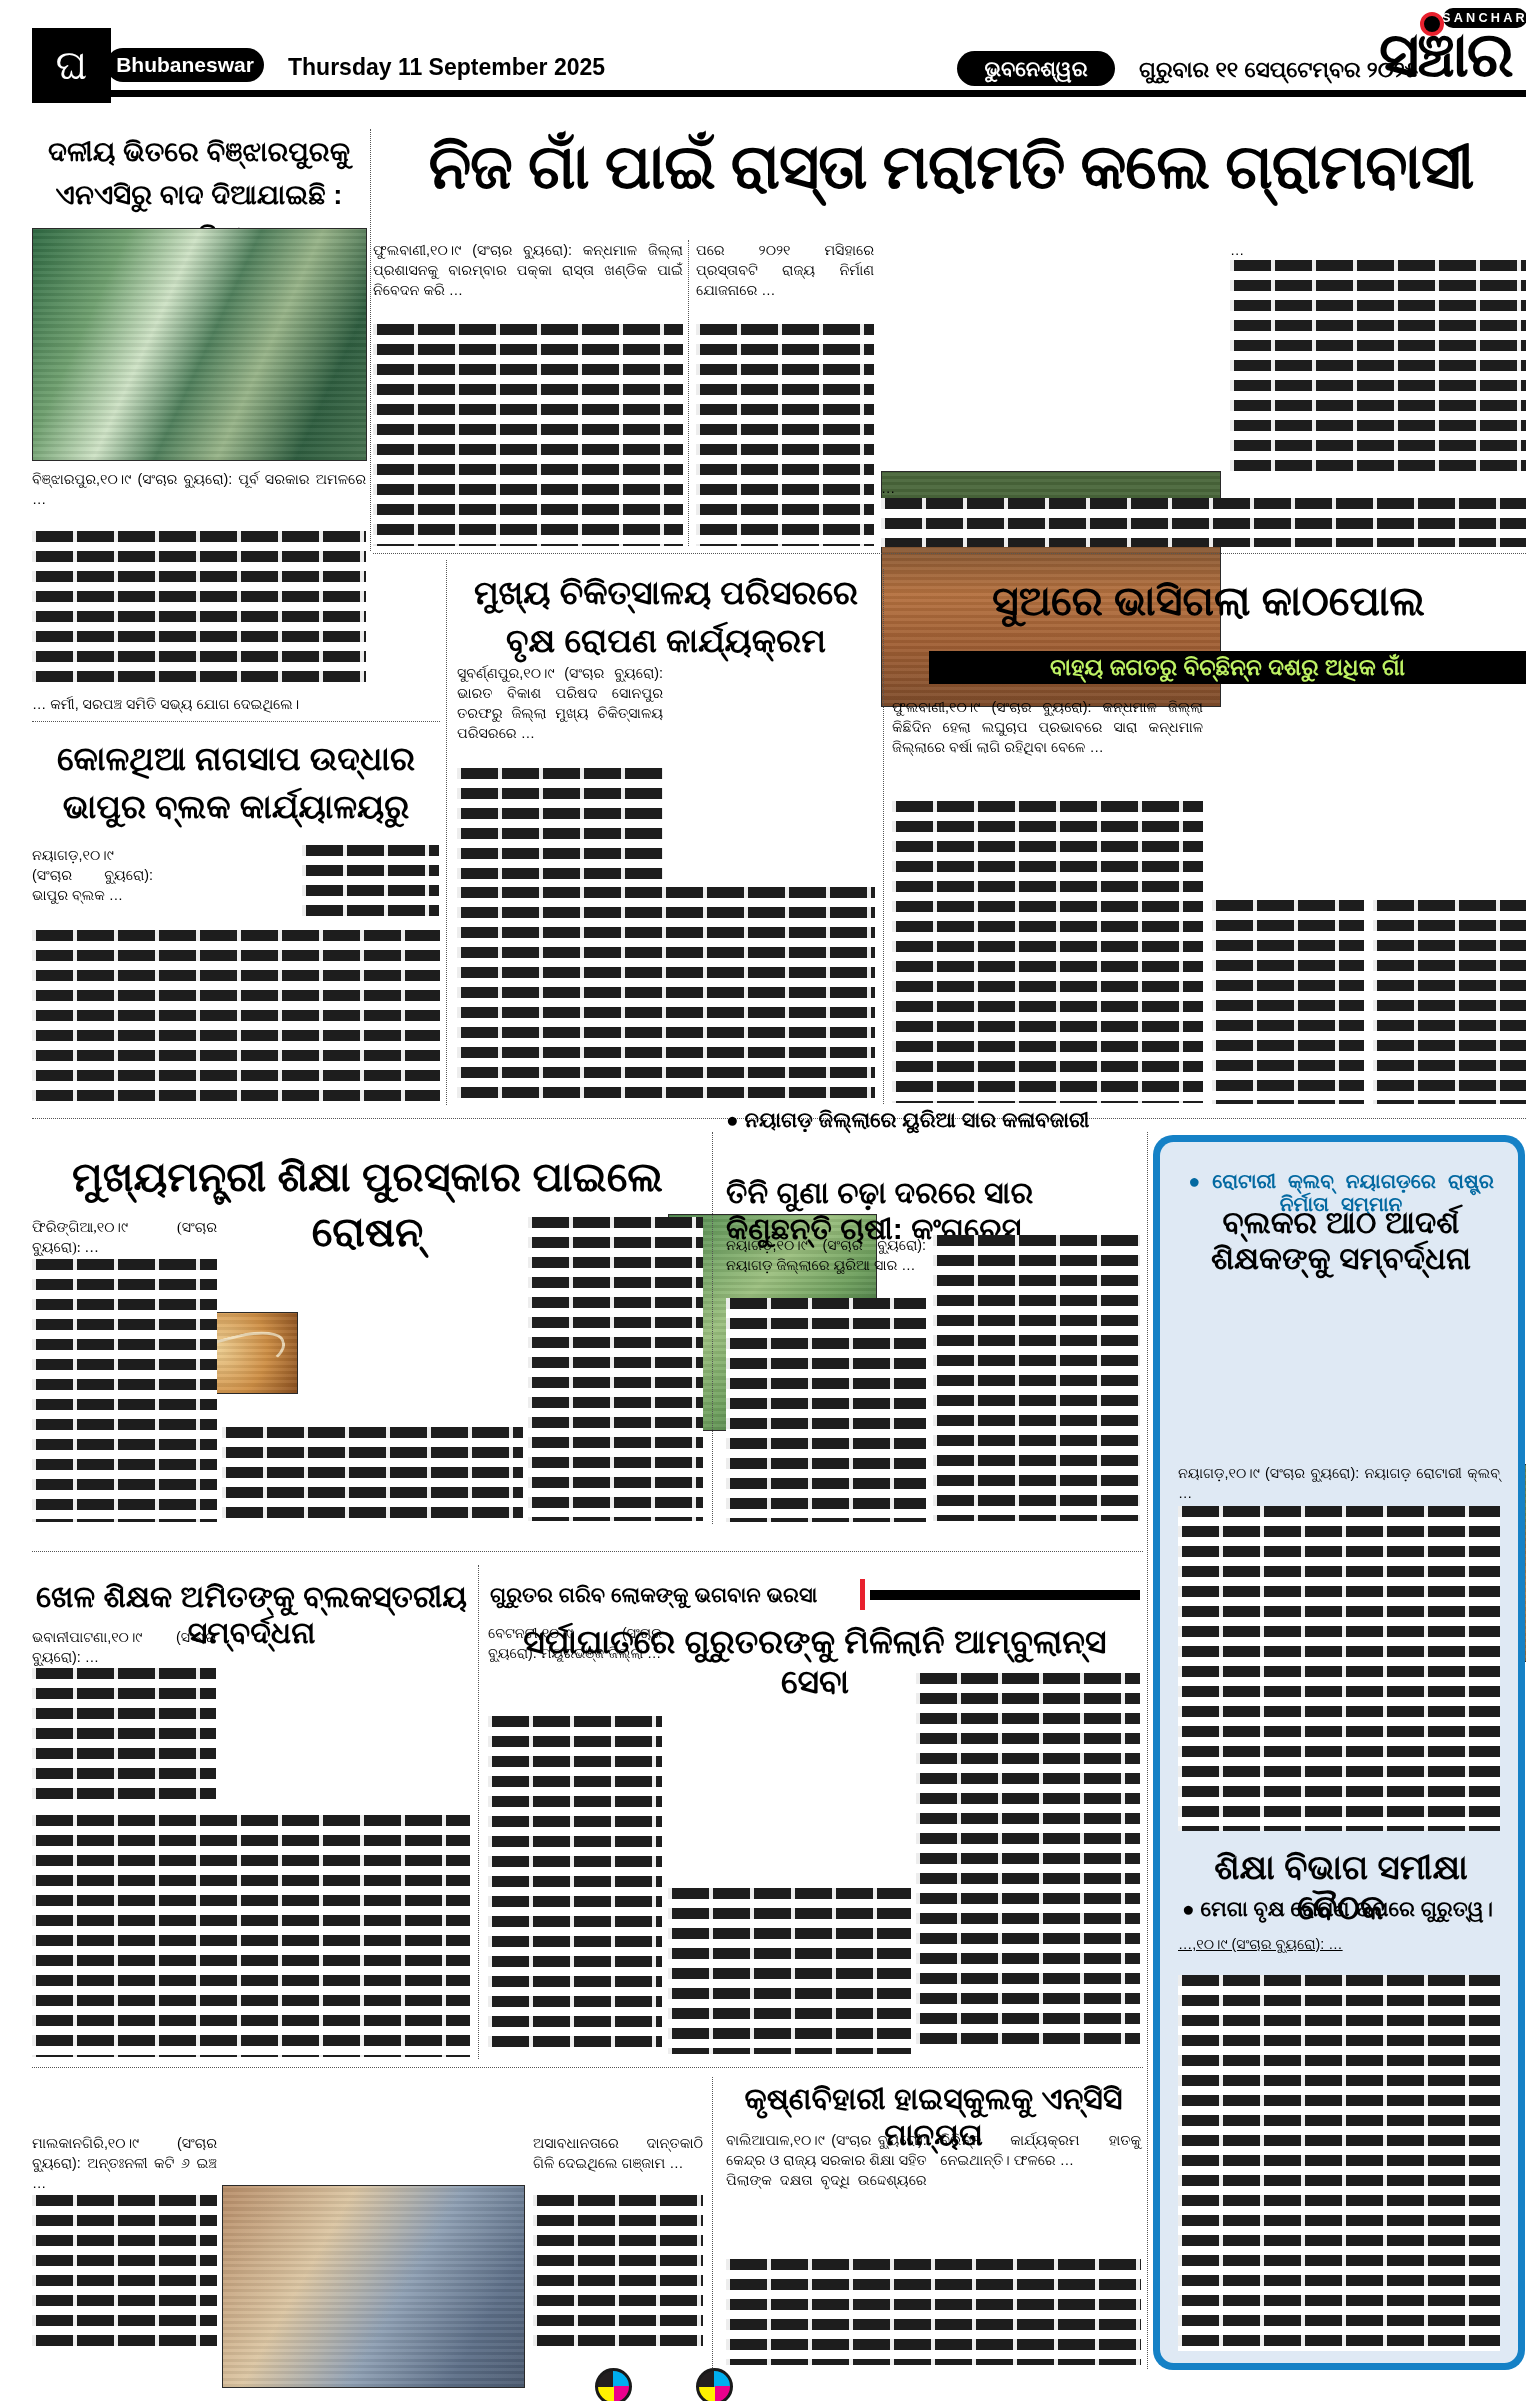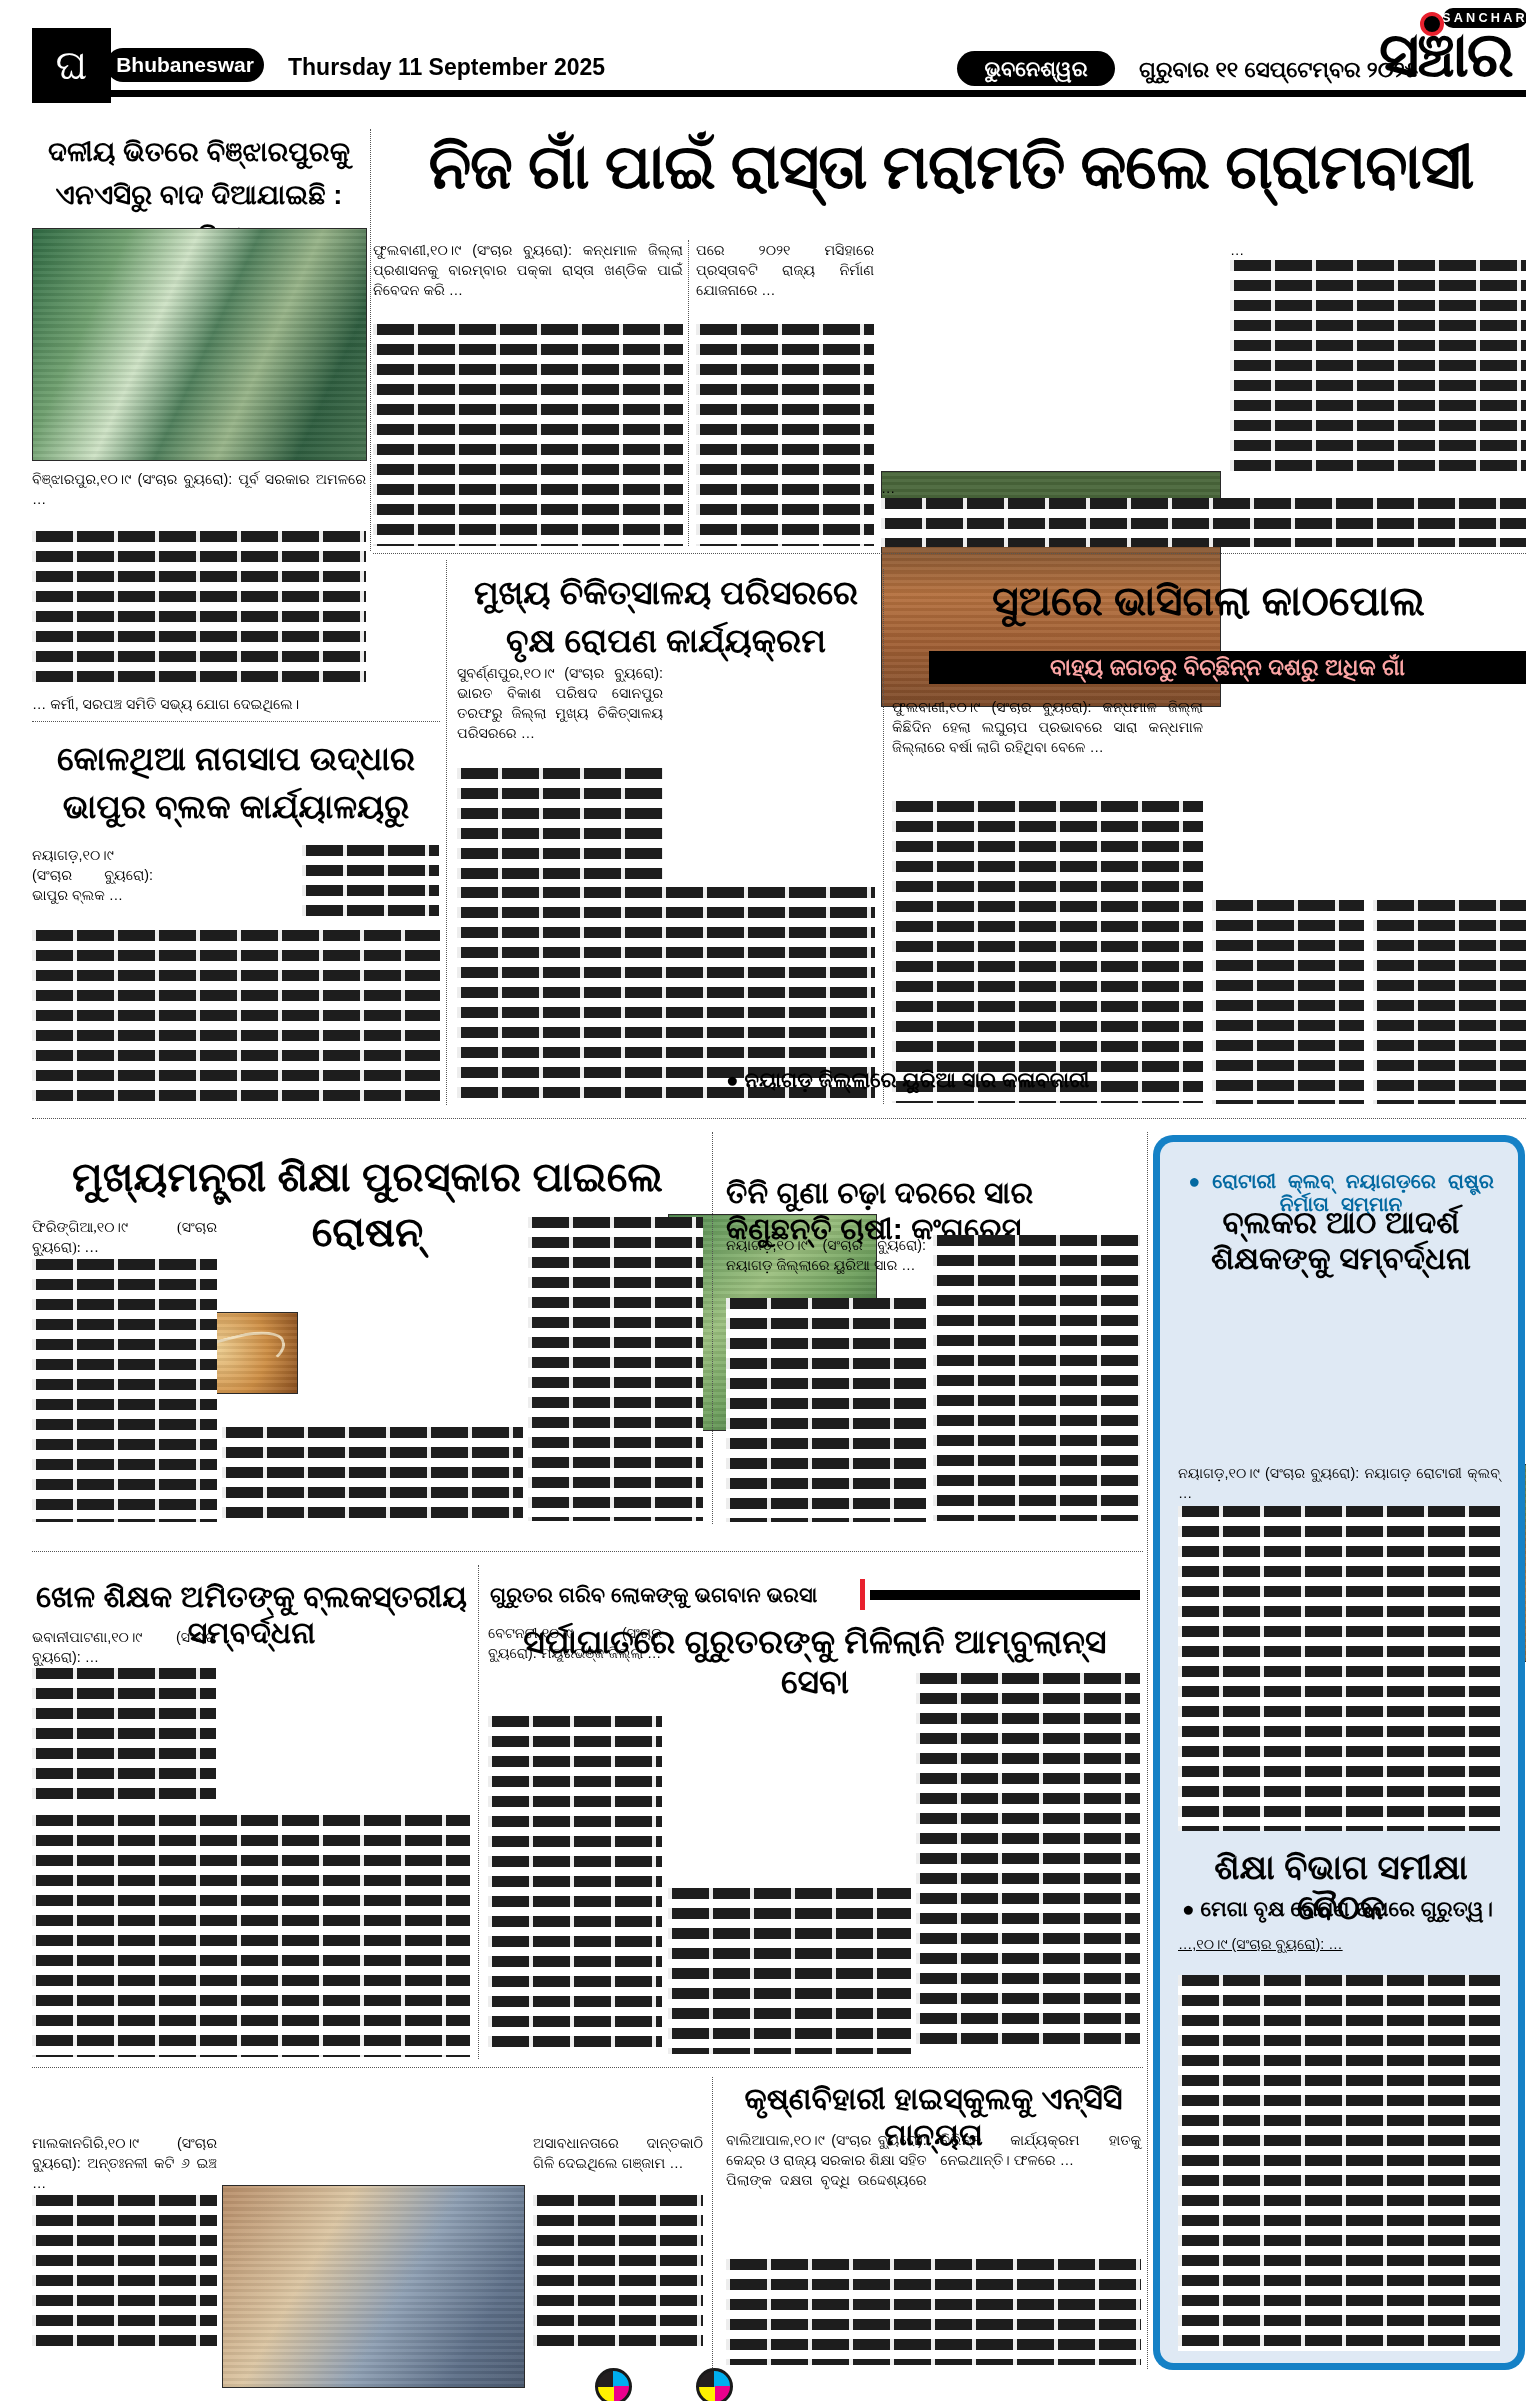--- a/index.html
+++ b/index.html
@@ -8,21 +8,21 @@
   .abs{position:absolute;}
   .c{text-align:center;}
   .b{font-weight:bold;}
   
   .h-lead{font-size:62px;font-weight:bold;line-height:1.1;letter-spacing:-1.1px;}
   .h-big{font-size:41px;font-weight:bold;line-height:1.35;}
   .h-sec{font-size:33px;font-weight:bold;line-height:1.45;}
   .h-med{font-size:27.5px;font-weight:bold;line-height:1.55;}
   .h-sm{font-size:30px;font-weight:bold;line-height:1.2;}
   .kick{font-size:21px;font-weight:bold;}
-  .subbar{background:#000;color:#fca5a5;font-size:23px;font-weight:bold;text-align:center;
+  .subbar{background:#000;color:#bef264;font-size:23px;font-weight:bold;text-align:center;
           display:flex;align-items:center;justify-content:center;}
   
   .bd{font-size:14.3px;line-height:20px;text-align:justify;}
   .cols2{column-count:2;column-gap:13.7px;}
   
   .fl{background:
       repeating-linear-gradient(to right, rgba(255,255,255,.92) 0 3.7px, rgba(255,255,255,0) 3.7px 41px),
       repeating-linear-gradient(to bottom, #1d1d1d 0 11px, #ffffff 11px 20px);}
   
   .vdot{width:0;border-left:1.6px dotted #555;}
@@ -129,21 +129,21 @@
   <div class="abs hdot" style="left:32px;top:1118px;width:1494px;"></div>
 
   <div class="abs h-big c" style="left:32px;top:1150px;width:671px;">ମୁଖ୍ୟମନ୍ତ୍ରୀ ଶିକ୍ଷା ପୁରସ୍କାର ପାଇଲେ ରୋଷନ୍</div>
   <div class="abs bd" style="left:32px;top:1217px;width:185px;font-family:Liberation Serif, serif;">ଫିରିଙ୍ଗିଆ,୧୦।୯ (ସଂଚାର ବ୍ୟୁରୋ): …</div>
   <div class="abs fl" style="left:32px;top:1259px;width:185px;height:263px;"></div>
   <div class="abs photo ph-award" style="left:222px;top:1219px;width:301px;height:201px;"></div>
   <div class="abs fl" style="left:222px;top:1427px;width:301px;height:94px;"></div>
   <div class="abs fl" style="left:528px;top:1217px;width:175px;height:304px;"></div>
 
   <div class="abs vdot" style="left:712px;top:1132px;height:392px;"></div>
-  <div class="abs kick" style="left:726px;top:1068px;width:414px;">● ନୟାଗଡ଼ ଜିଲ୍ଲାରେ ୟୁରିଆ ସାର କଳାବଜାରୀ</div>
+  <div class="abs kick" style="left:726px;top:1108px;width:414px;">● ନୟାଗଡ଼ ଜିଲ୍ଲାରେ ୟୁରିଆ ସାର କଳାବଜାରୀ</div>
   <div class="abs h-sm" style="left:726px;top:1175px;width:414px;">ତିନି ଗୁଣା ଚଢ଼ା ଦରରେ ସାର କିଣୁଛନ୍ତି ଚାଷୀ: କଂଗ୍ରେସ</div>
   <div class="abs bd" style="left:726px;top:1235px;width:200px;">ନୟାଗଡ଼,୧୦।୯ (ସଂଚାର ବ୍ୟୁରୋ): ନୟାଗଡ଼ ଜିଲ୍ଲାରେ ୟୁରିଆ ସାର …</div>
   <div class="abs fl" style="left:726px;top:1298px;width:200px;height:224px;"></div>
   <div class="abs fl" style="left:933px;top:1235px;width:207px;height:286px;"></div>
 
   <div class="abs vdot" style="left:1147px;top:1132px;height:1237px;"></div>
   <div class="abs bluebox" style="left:1153px;top:1135px;width:372px;height:1235px;">
     <div class="bluein"></div>
   </div>
   <div class="abs kick red c" style="left:1167px;top:1171px;width:348px;font-size:20px;">● ରୋଟାରୀ କ୍ଲବ୍ ନୟାଗଡ଼ରେ ରାଷ୍ଟ୍ର ନିର୍ମାତା ସମ୍ମାନ</div>

